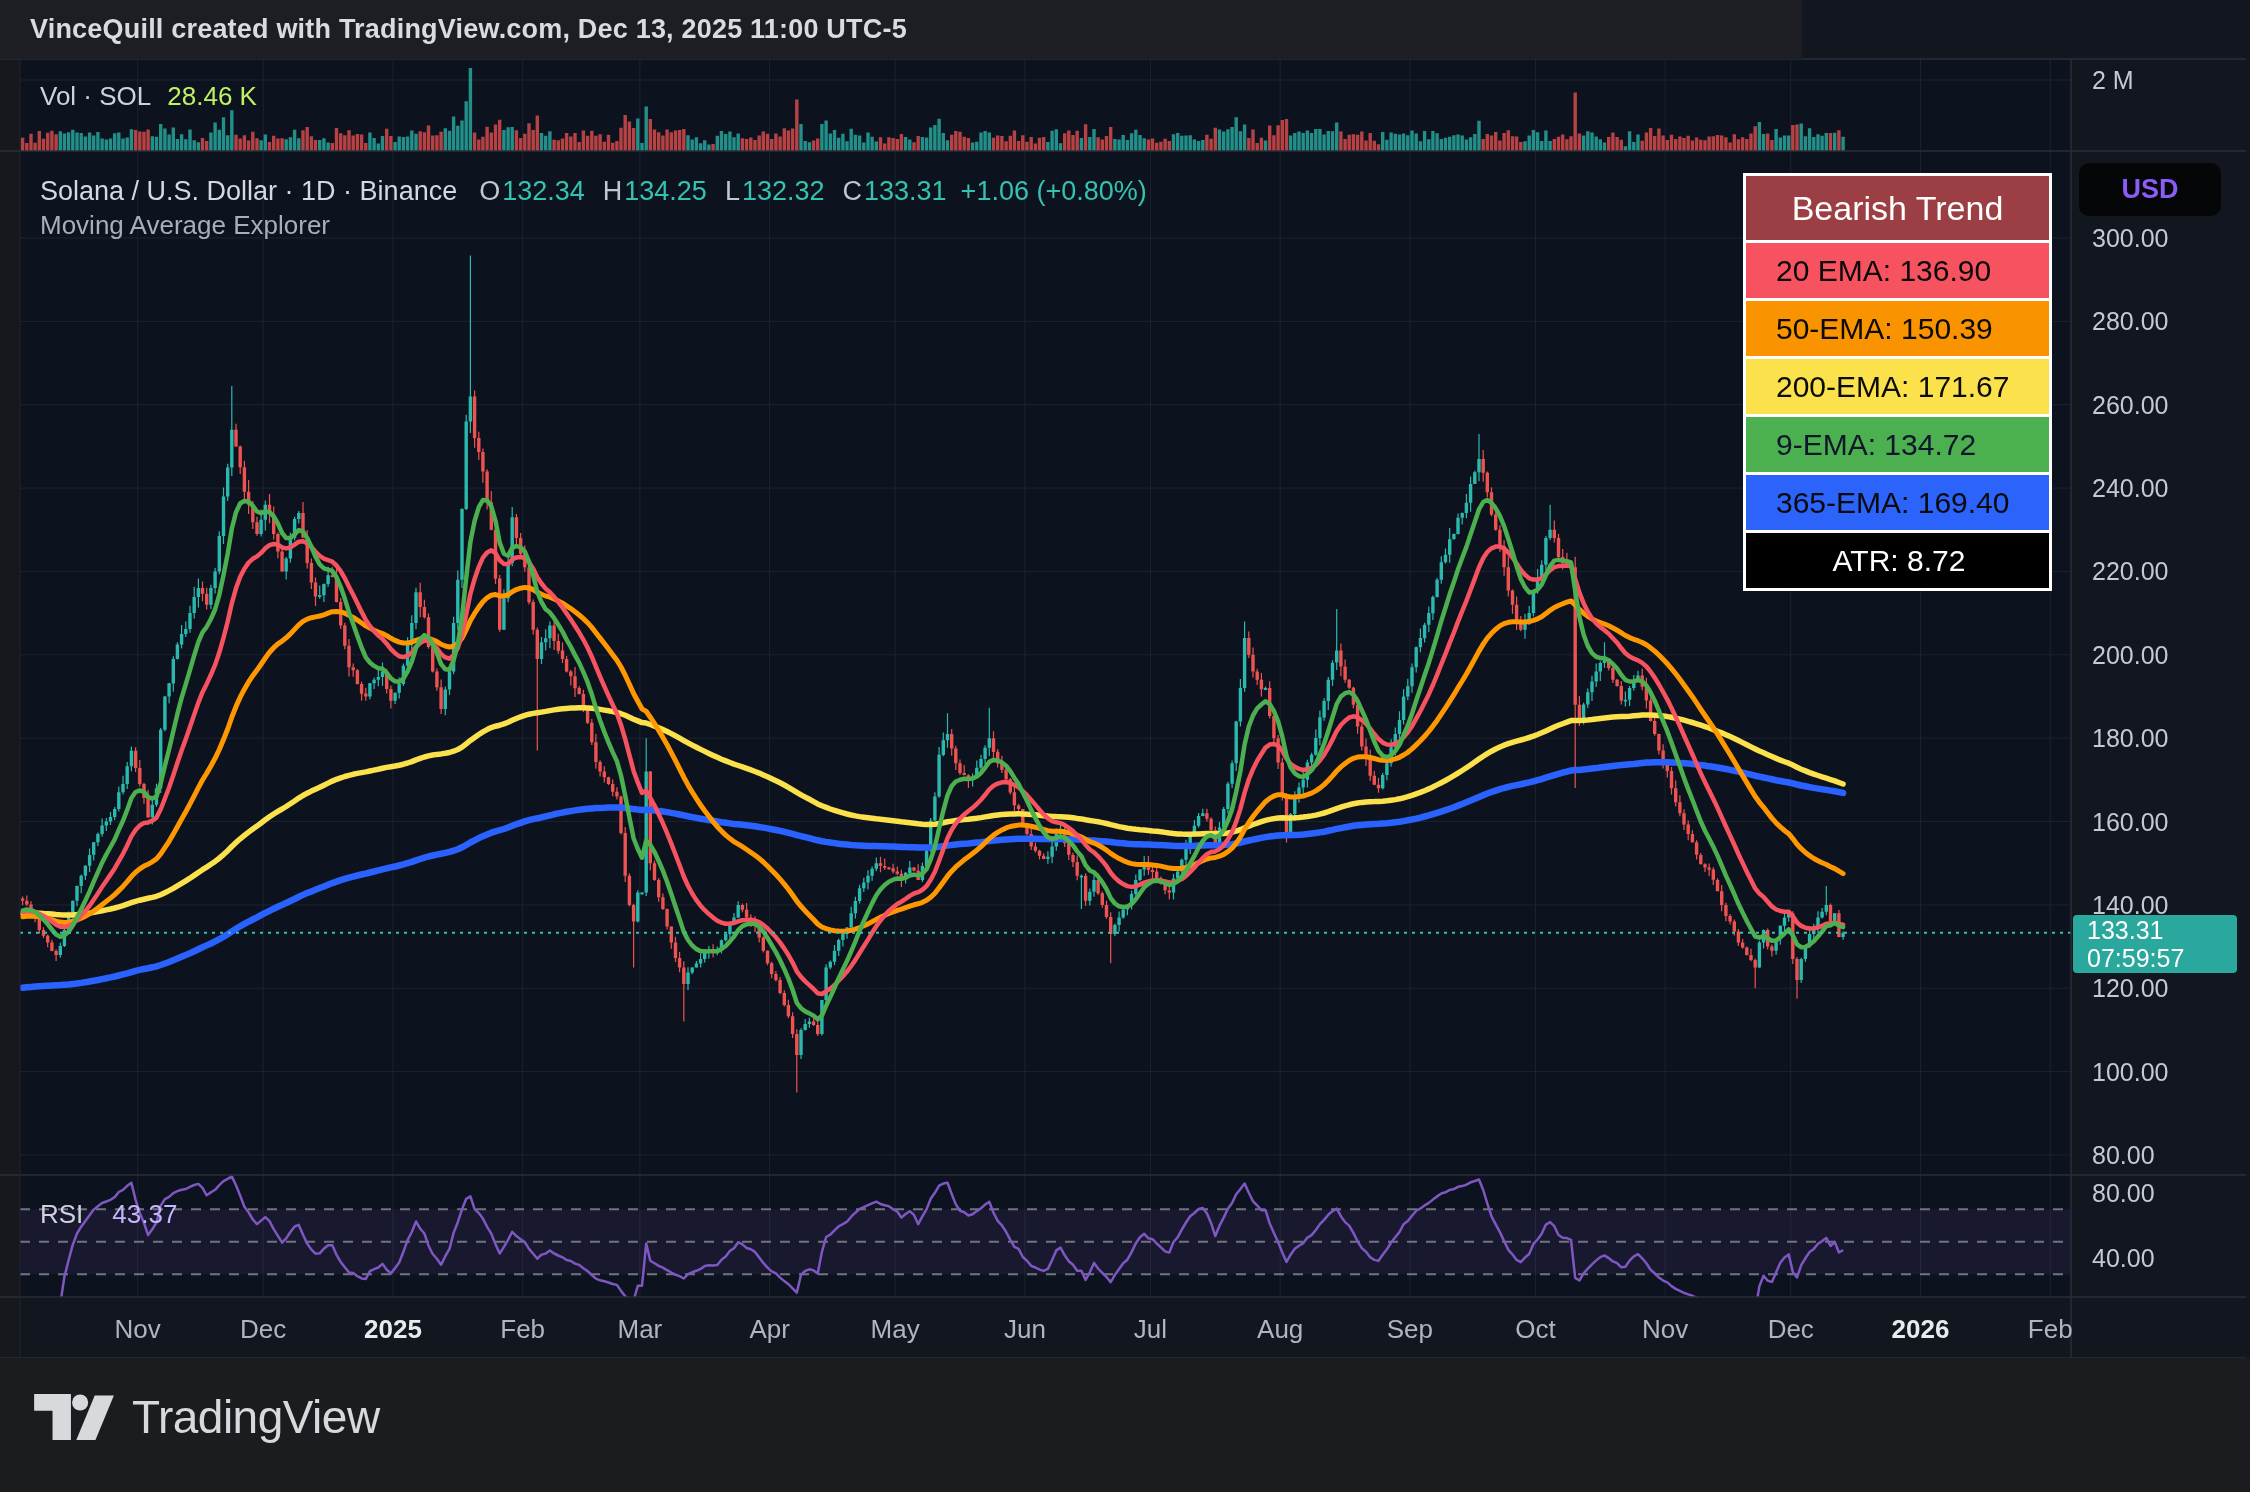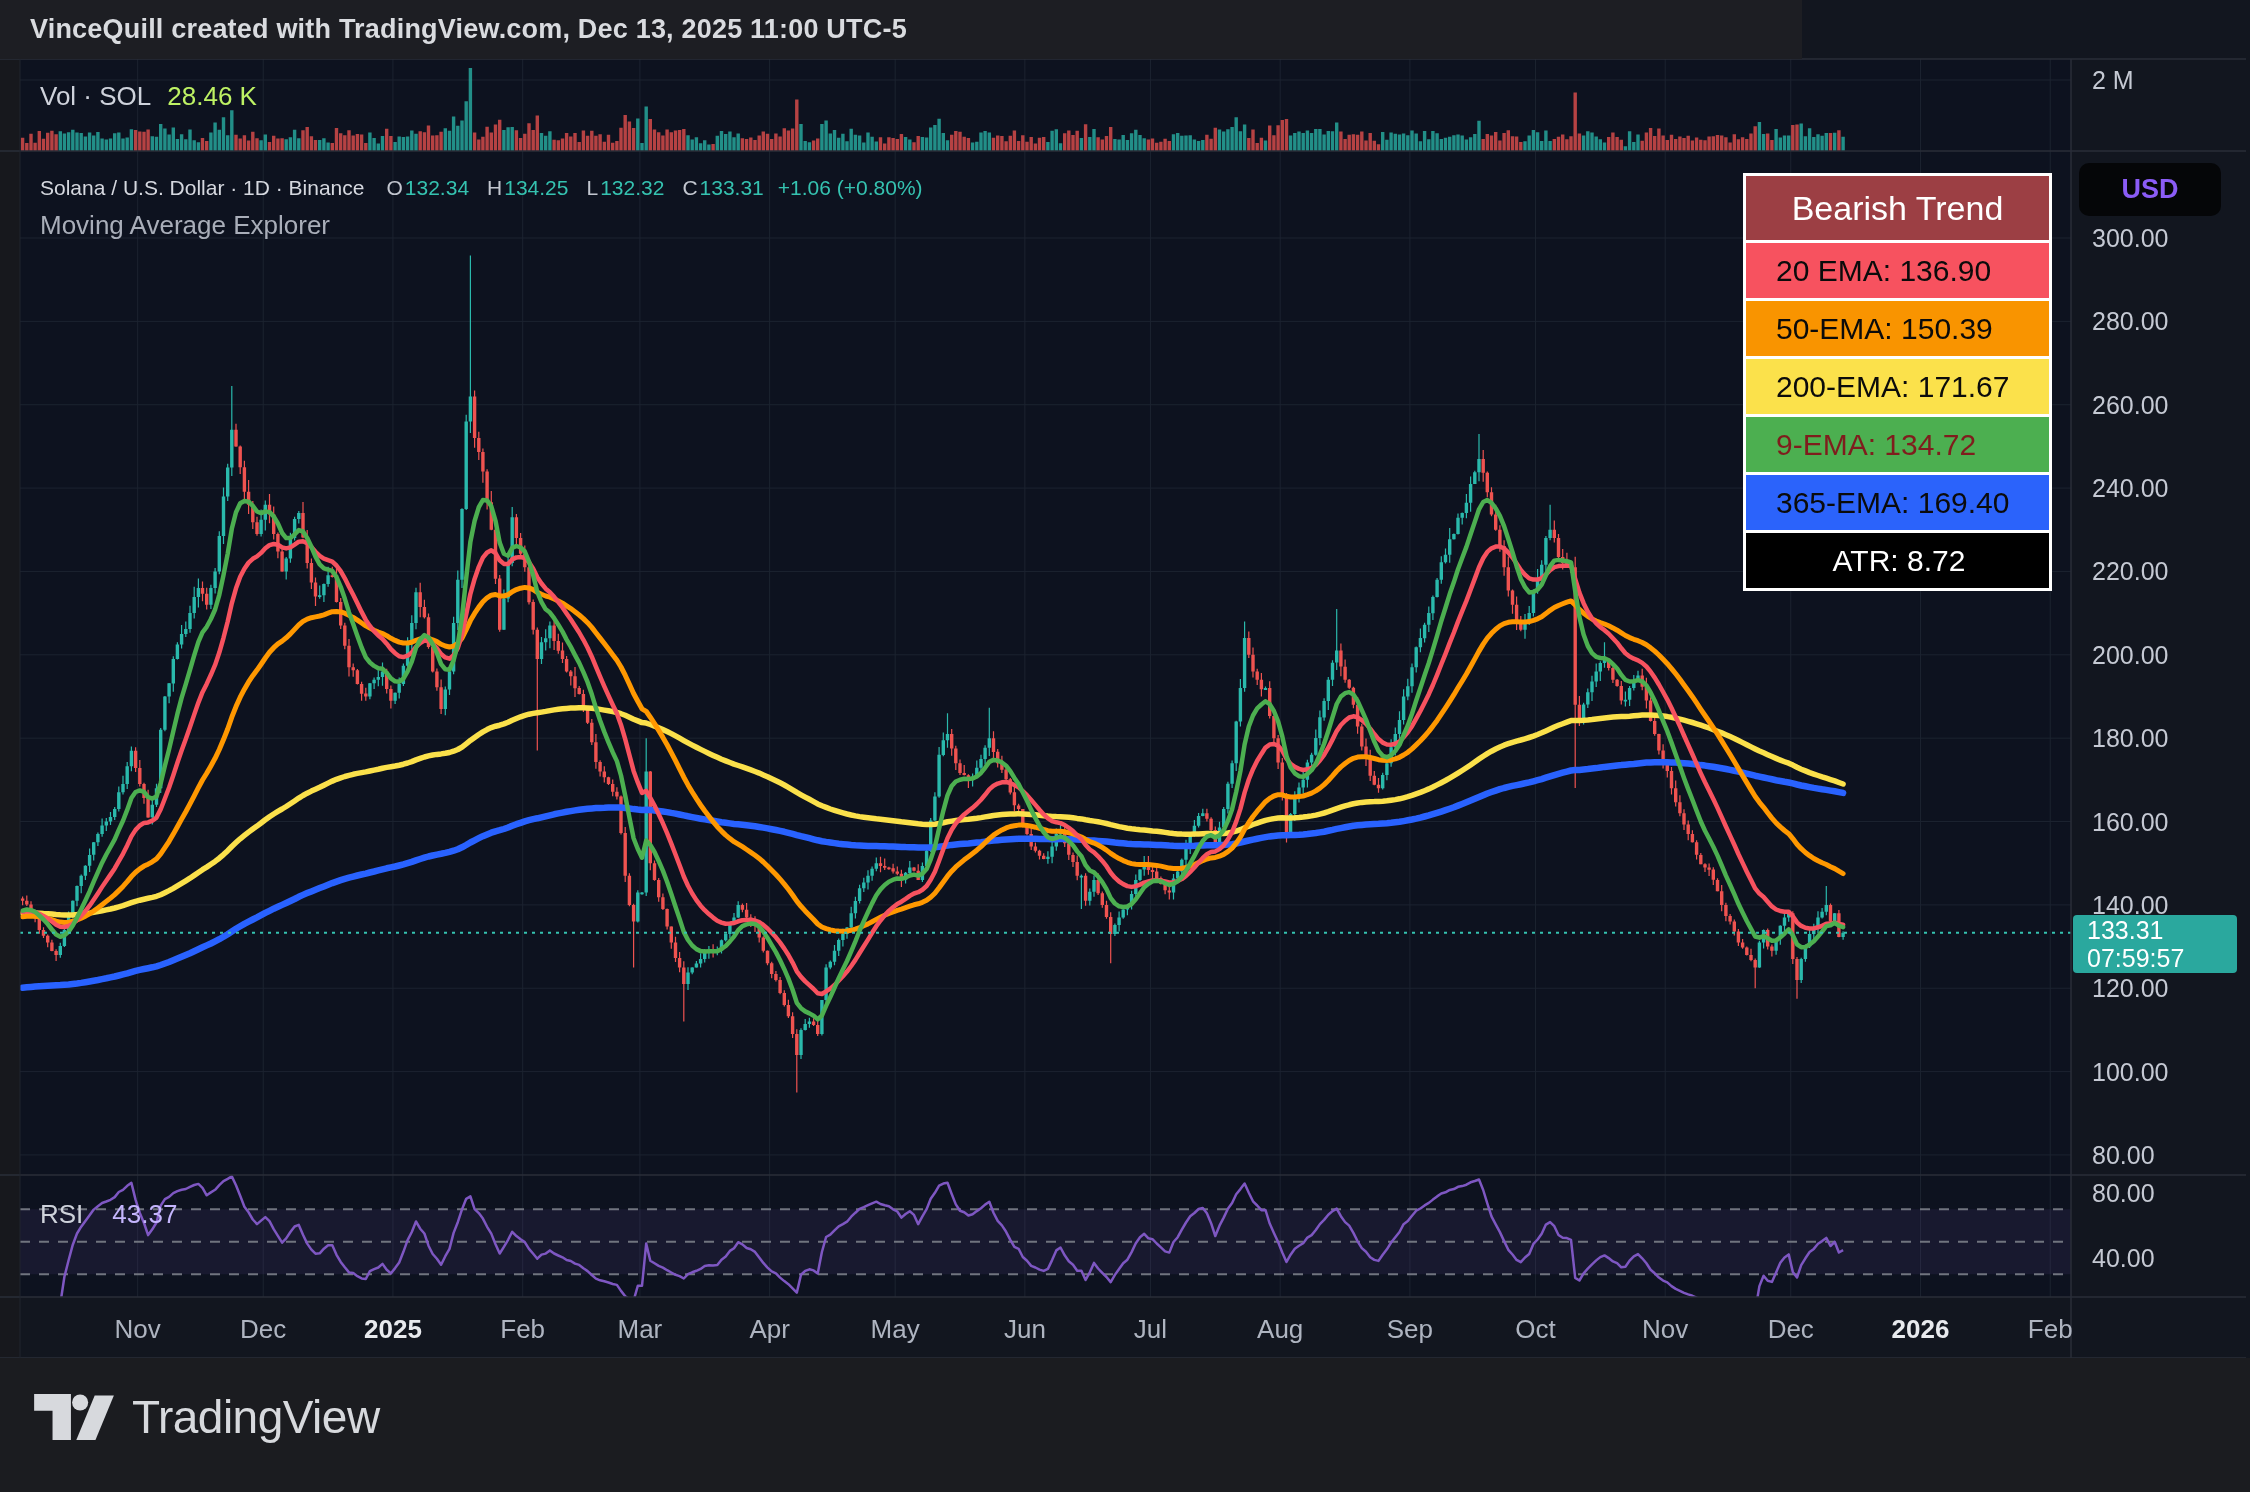--- a/index.html
+++ b/index.html
@@ -9,21 +9,21 @@
   #attribution{position:absolute;left:30px;top:14px;font-size:27px;font-weight:600;color:#d9dbdf;letter-spacing:.2px;}
   #chart-svg{position:absolute;left:0;top:0;z-index:1;}
   #overlay{position:absolute;left:0;top:0;width:2250px;height:1492px;z-index:2;pointer-events:none;}
   .lbl{position:absolute;white-space:nowrap;}
   .axis-tick{color:#c5c9d3;font-size:25px;}
   .time-tick{color:#aeb4c0;font-size:26px;transform:translateX(-50%);}
   .time-tick.year{color:#e8eaee;font-weight:700;}
   #vol-line{left:40px;top:81px;font-size:26px;color:#ced2db;}
   #vol-value{color:#bef264;margin-left:16px;}
   #vol-scale{left:2092px;top:66px;}
-  #symbol-line{left:40px;top:176px;font-size:21px;}
+  #symbol-line{left:40px;top:176px;font-size:27px;}
   #symbol-line span{margin-right:0;}
   #mae-line{left:40px;top:210px;font-size:26px;color:#a9aeb9;}
   #rsi-line{left:40px;top:1199px;font-size:26px;color:#ced2db;}
   #rsi-value{color:#c4b5fd;margin-left:29px;}
   #usd-button{position:absolute;left:2079px;top:163px;width:142px;height:53px;background:#050608;
       border-radius:10px;color:#8b5cf6;font-size:27px;font-weight:600;text-align:center;line-height:53px;z-index:3;}
   #price-badge{position:absolute;left:2073px;top:915px;width:164px;height:58px;background:#2aa89e;border-radius:4px;
       z-index:3;display:flex;flex-direction:column;justify-content:center;padding-left:14px;box-sizing:border-box;}
   #price-badge div{color:#fff;font-size:25px;line-height:28px;}
   #trend-legend{position:absolute;left:1743px;top:173px;width:309px;background:#fff;border:3px solid #fff;
@@ -177,21 +177,21 @@
   <div id="price-badge">
     <div>133.31</div>
     <div>07:59:57</div>
   </div>
 
   <div id="trend-legend">
       <div class="legend-header" style="background: rgb(156, 63, 68); color: rgb(255, 255, 255);">Bearish Trend</div>
       <div class="legend-row" style="background: rgb(247, 82, 95); color: rgb(11, 11, 11);">20 EMA: 136.90</div>
       <div class="legend-row" style="background: rgb(249, 148, 0); color: rgb(11, 11, 11);">50-EMA: 150.39</div>
       <div class="legend-row" style="background: rgb(251, 225, 75); color: rgb(11, 11, 11);">200-EMA: 171.67</div>
-      <div class="legend-row" style="background: rgb(76, 175, 80); color: #7f1d1d;">9-EMA: 134.72</div>
+      <div class="legend-row" style="background: rgb(76, 175, 80); color: #0f172a;">9-EMA: 134.72</div>
       <div class="legend-row" style="background: rgb(43, 99, 251); color: rgb(11, 11, 11);">365-EMA: 169.40</div>
       <div class="legend-row center" style="background: rgb(0, 0, 0); color: rgb(255, 255, 255);">ATR: 8.72</div>
     </div>
 
   <div id="bottombar">
     <div id="logo">
       <svg width="80" height="46" viewBox="0 0 104 60">
         <polygon points="0,0 48,0 48,60 24,60 24,22 0,22" fill="#d7d9dd"></polygon>
         <circle cx="60" cy="11" r="10.5" fill="#d7d9dd"></circle>
         <polygon points="55,60 79,2 104,2 80,60" fill="#d7d9dd"></polygon>

